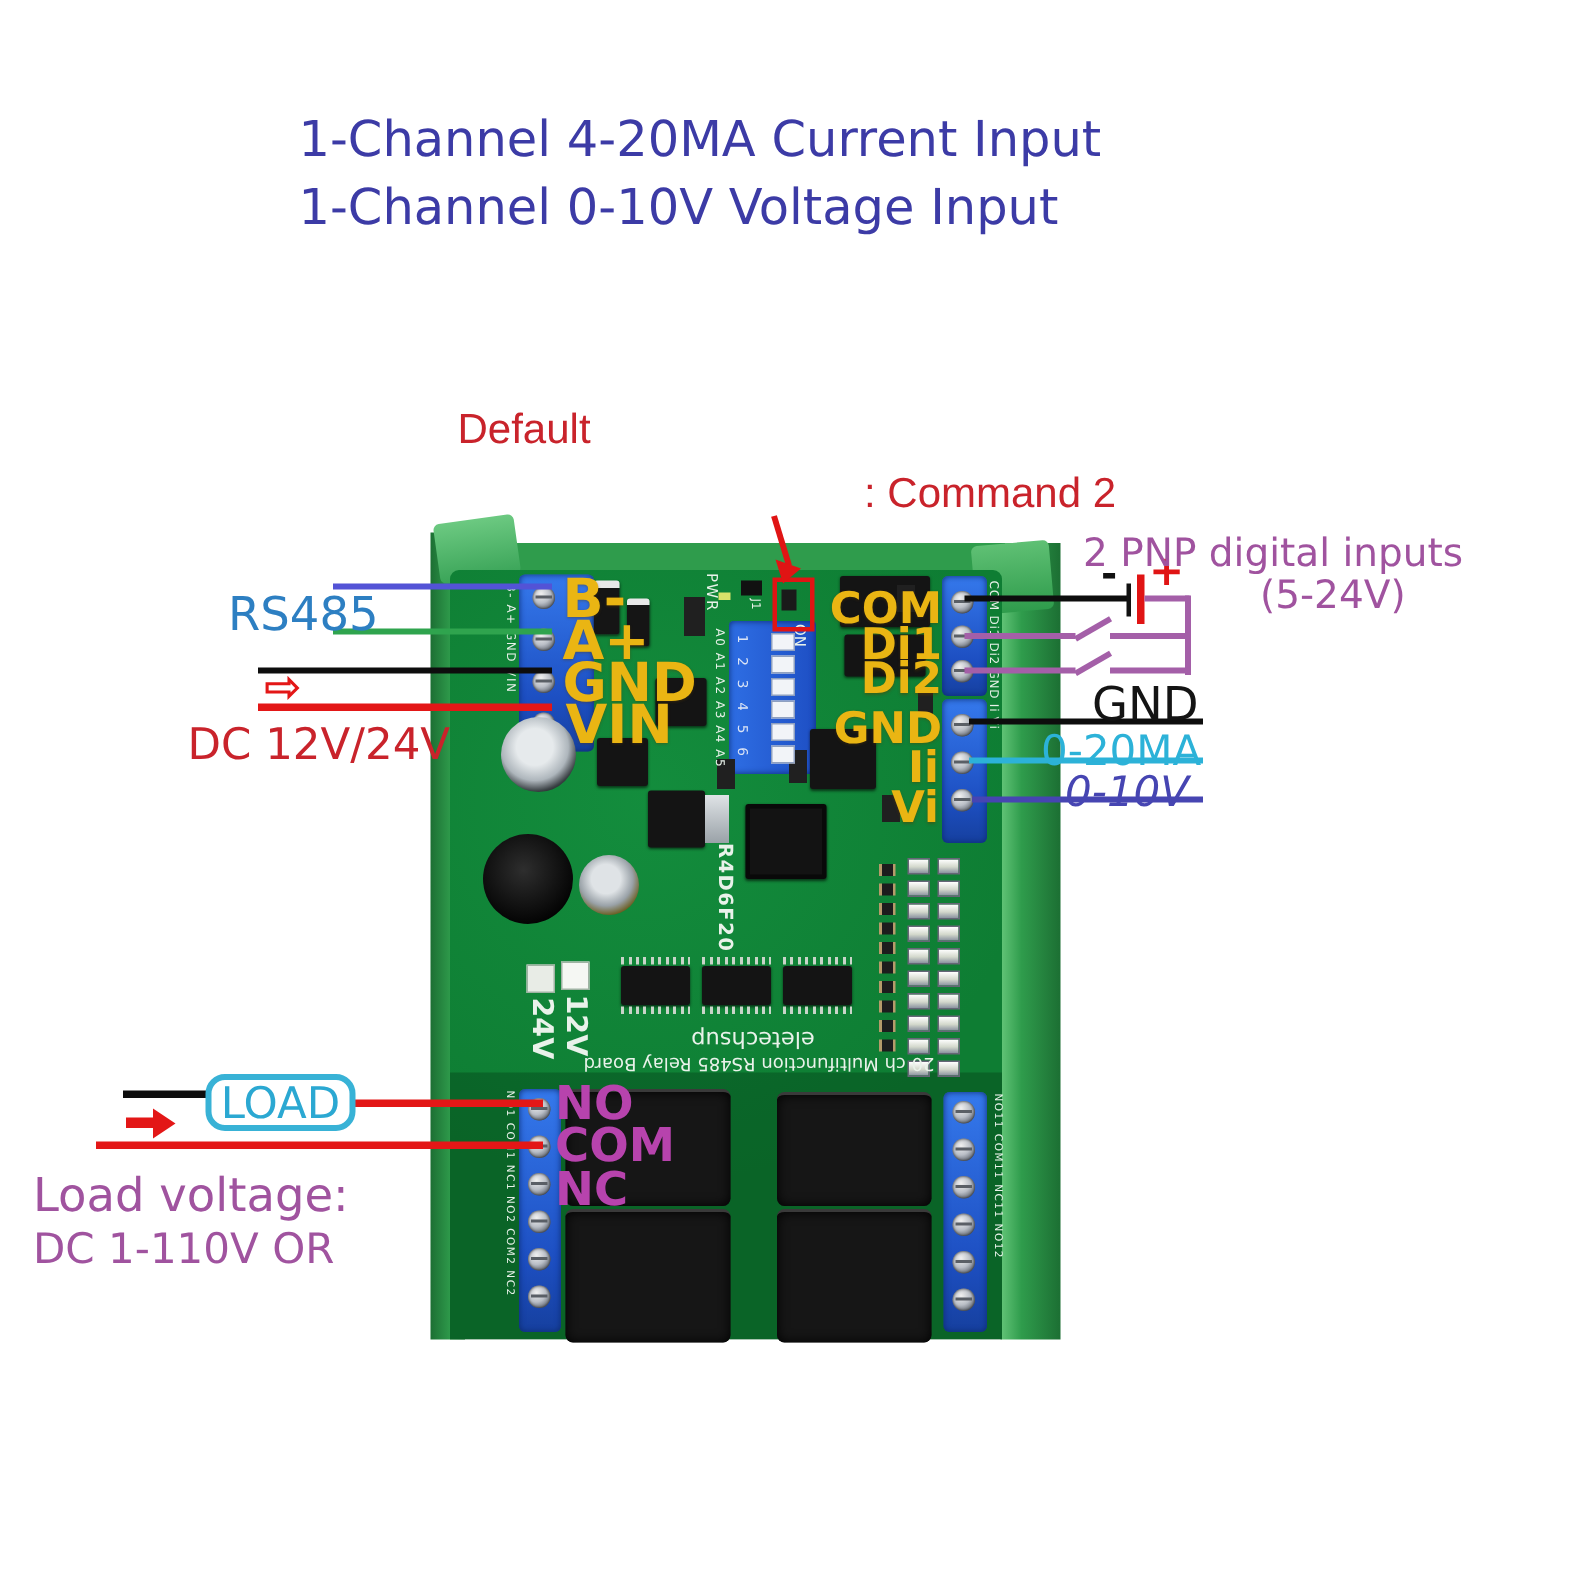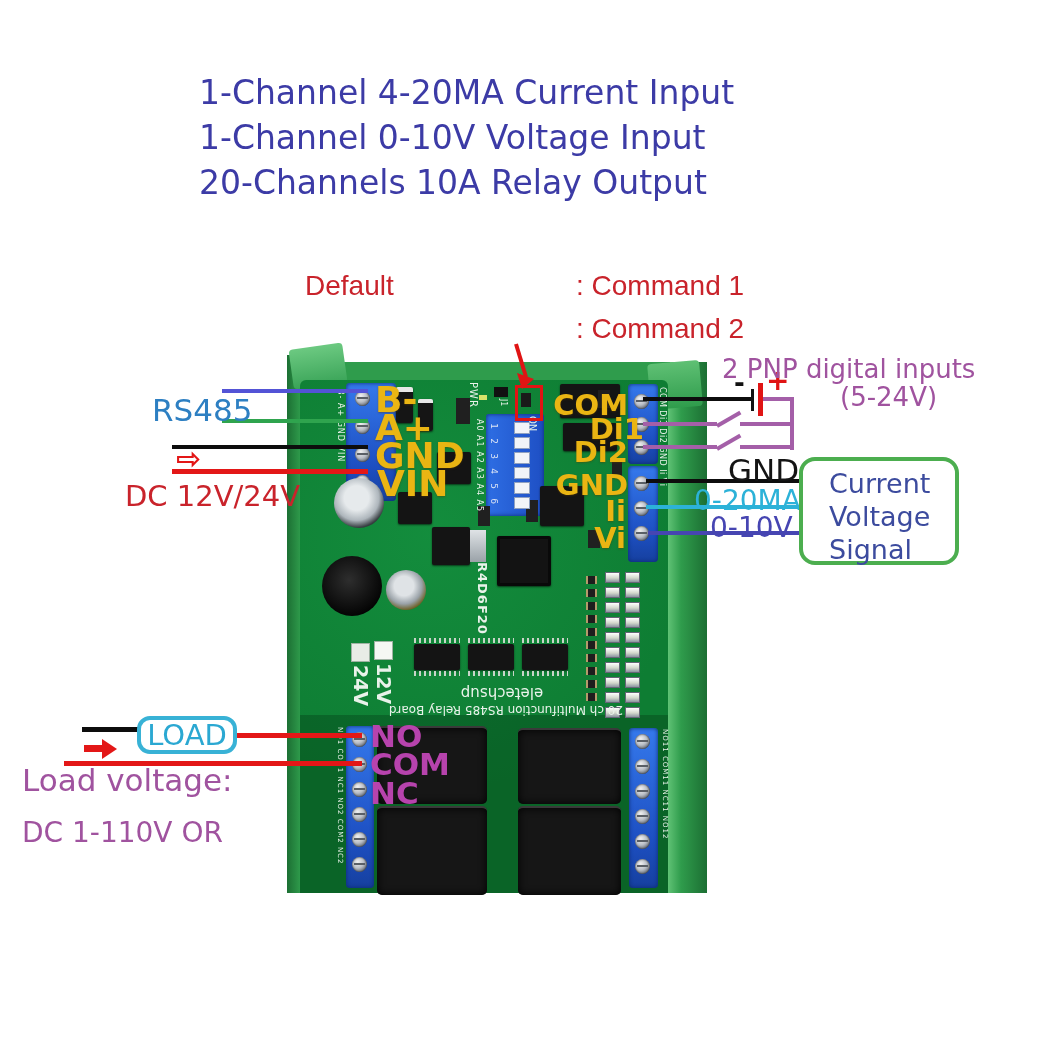--- a/index.html
+++ b/index.html
@@ -41,25 +41,23 @@
   .note{position:absolute;z-index:10;white-space:nowrap;}
 </style>
 </head>
 <body>
 
 <div id="canvas">
 
   <div class="t" style="left:199px;top:70px;">
     <div class="title-line">1-Channel 4-20MA Current Input</div>
     <div class="title-line">1-Channel 0-10V Voltage Input</div>
-    <div class="title-line">20-Channels 10A Relay Output</div>
   </div>
 
   <span class="t cmd" style="left:305px;top:271px;">Default</span>
-  <span class="t cmd" style="left:576px;top:271px;">: Command 1</span>
   <span class="t cmd" style="left:576px;top:314px;">: Command 2</span>
 
   <svg class="note" style="left:506px;top:341px;" width="32" height="50">
     <line x1="10" y1="3" x2="20" y2="36" stroke="#e01414" stroke-width="4"></line>
     <polygon points="11,32 28,38 16,48" fill="#e01414"></polygon>
   </svg>
 
   <div class="ln" style="left:287px;top:355px;width:23px;height:538px;z-index:1;background:linear-gradient(90deg,#1c6f33,#2f9c4c 60%,#267f3e);"></div>
   <div class="ln" style="left:667px;top:362px;width:40px;height:531px;z-index:1;background:linear-gradient(90deg,#63c578,#2f9c4c 35%,#1c6f33);"></div>
   <div class="ln" style="left:300px;top:362px;width:370px;height:26px;z-index:1;background:#2f9c4c;"></div>
@@ -225,21 +223,21 @@
   <span class="note" style="left:176px;top:441px;font-size:30px;font-weight:bold;color:#e31717;">⇨</span>
   <span class="t note" style="left:152px;top:394px;font-size:31px;color:#2d7fc2;">RS485</span>
   <span class="t note" style="left:125px;top:481px;font-size:29px;color:#c9232b;">DC 12V/24V</span>
 
   <span class="t note ylabel" style="left:375px;top:381px;font-size:36px;">B-</span>
   <span class="t note ylabel" style="left:375px;top:409px;font-size:36px;">A+</span>
   <span class="t note ylabel" style="left:375px;top:437px;font-size:36px;">GND</span>
   <span class="t note ylabel" style="left:377px;top:465px;font-size:36px;">VIN</span>
 
   <div class="note ylabel" style="left:540px;top:388px;width:88px;font-size:29px;text-align:right;">COM</div>
-  <div class="note ylabel" style="left:556px;top:412px;width:88px;font-size:29px;text-align:right;">Di1</div>
+  <div class="note ylabel" style="left:540px;top:412px;width:88px;font-size:29px;text-align:right;">Di1</div>
   <div class="note ylabel" style="left:540px;top:435px;width:88px;font-size:29px;text-align:right;">Di2</div>
   <div class="note ylabel" style="left:535px;top:468px;width:93px;font-size:29px;text-align:right;">GND</div>
   <div class="note ylabel" style="left:540px;top:494px;width:86px;font-size:29px;text-align:right;">Ii</div>
   <div class="note ylabel" style="left:540px;top:521px;width:86px;font-size:29px;text-align:right;">Vi</div>
 
   <div class="wire" style="left:643px;top:397px;width:110px;height:4px;background:#0d0d0d;"></div>
   <div class="wire" style="left:751px;top:389px;width:3px;height:22px;background:#111;"></div>
   <div class="wire" style="left:758px;top:383px;width:5px;height:33px;background:#e01414;"></div>
   <span class="t note" style="left:734px;top:370px;font-size:26px;font-weight:bold;color:#111;">-</span>
   <span class="t note" style="left:766px;top:366px;font-size:28px;font-weight:bold;color:#e01414;">+</span>
@@ -253,38 +251,33 @@
   <div class="wire" style="left:717px;top:447px;width:27px;height:4px;background:#a45fa8;transform:rotate(-30deg);transform-origin:0 50%;"></div>
   <div class="wire" style="left:740px;top:445px;width:52px;height:4px;background:#a45fa8;"></div>
 
   <span class="t note purple" style="left:722px;top:356px;font-size:26px;">2 PNP digital inputs</span>
   <span class="t note purple" style="left:840px;top:384px;font-size:26px;">(5-24V)</span>
 
   <span class="t note" style="left:728px;top:454px;font-size:31px;color:#141414;">GND</span>
   <div class="wire" style="left:646px;top:479px;width:156px;height:4px;background:#0d0d0d;"></div>
   <span class="t note" style="left:694px;top:486px;font-size:28px;color:#2cb2d8;">0-20MA</span>
   <div class="wire" style="left:646px;top:505px;width:156px;height:4px;background:#2cb2d8;"></div>
-  <span class="t note" style="left:710px;top:513px;font-size:28px;color:#4645b2;">0-10V</span>
+  <span class="t note" style="left:710px;top:513px;font-size:28px;color:#4645b2;font-style:italic;">0-10V</span>
   <div class="wire" style="left:648px;top:531px;width:154px;height:4px;background:#4645b2;"></div>
 
-  <div class="note" style="left:799px;top:457px;width:160px;height:108px;border:4px solid #4cae4f;border-radius:16px;background:#fff;padding:6px 0 0 26px;box-sizing:border-box;">
-    <div class="t" style="position:static;font-size:27px;line-height:33px;color:#3c4b9e;">Current</div>
-    <div class="t" style="position:static;font-size:27px;line-height:33px;color:#3c4b9e;">Voltage</div>
-    <div class="t" style="position:static;font-size:27px;line-height:33px;color:#3c4b9e;">Signal</div>
-  </div>
 
   <div class="wire" style="left:82px;top:727px;width:58px;height:5px;background:#0d0d0d;"></div>
   <div class="note" style="left:137px;top:716px;width:100px;height:38px;border:4px solid #38b2d6;border-radius:13px;background:#fff;text-align:center;box-sizing:border-box;">
     <span class="t" style="position:static;font-size:29px;color:#2ba8d2;">LOAD</span>
   </div>
   <div class="wire" style="left:236px;top:733px;width:126px;height:5px;background:#e31717;"></div>
   <div class="wire" style="left:84px;top:745px;width:18px;height:7px;background:#e31717;"></div>
   <div class="wire" style="left:102px;top:739px;width:0;height:0;border-left:15px solid #e31717;border-top:10px solid transparent;border-bottom:10px solid transparent;"></div>
   <div class="wire" style="left:64px;top:761px;width:298px;height:5px;background:#e31717;"></div>
 
   <span class="t note magenta" style="left:370px;top:720px;font-size:31px;">NO</span>
   <span class="t note magenta" style="left:370px;top:748px;font-size:31px;">COM</span>
   <span class="t note magenta" style="left:370px;top:777px;font-size:31px;">NC</span>
 
-  <span class="t note purple" style="left:22px;top:764px;font-size:31px;">Load voltage:</span>
+  <span class="t note purple" style="left:22px;top:781px;font-size:31px;">Load voltage:</span>
   <span class="t note purple" style="left:22px;top:818px;font-size:28px;">DC 1-110V OR</span>
 
 </div>
 
 </body></html>

